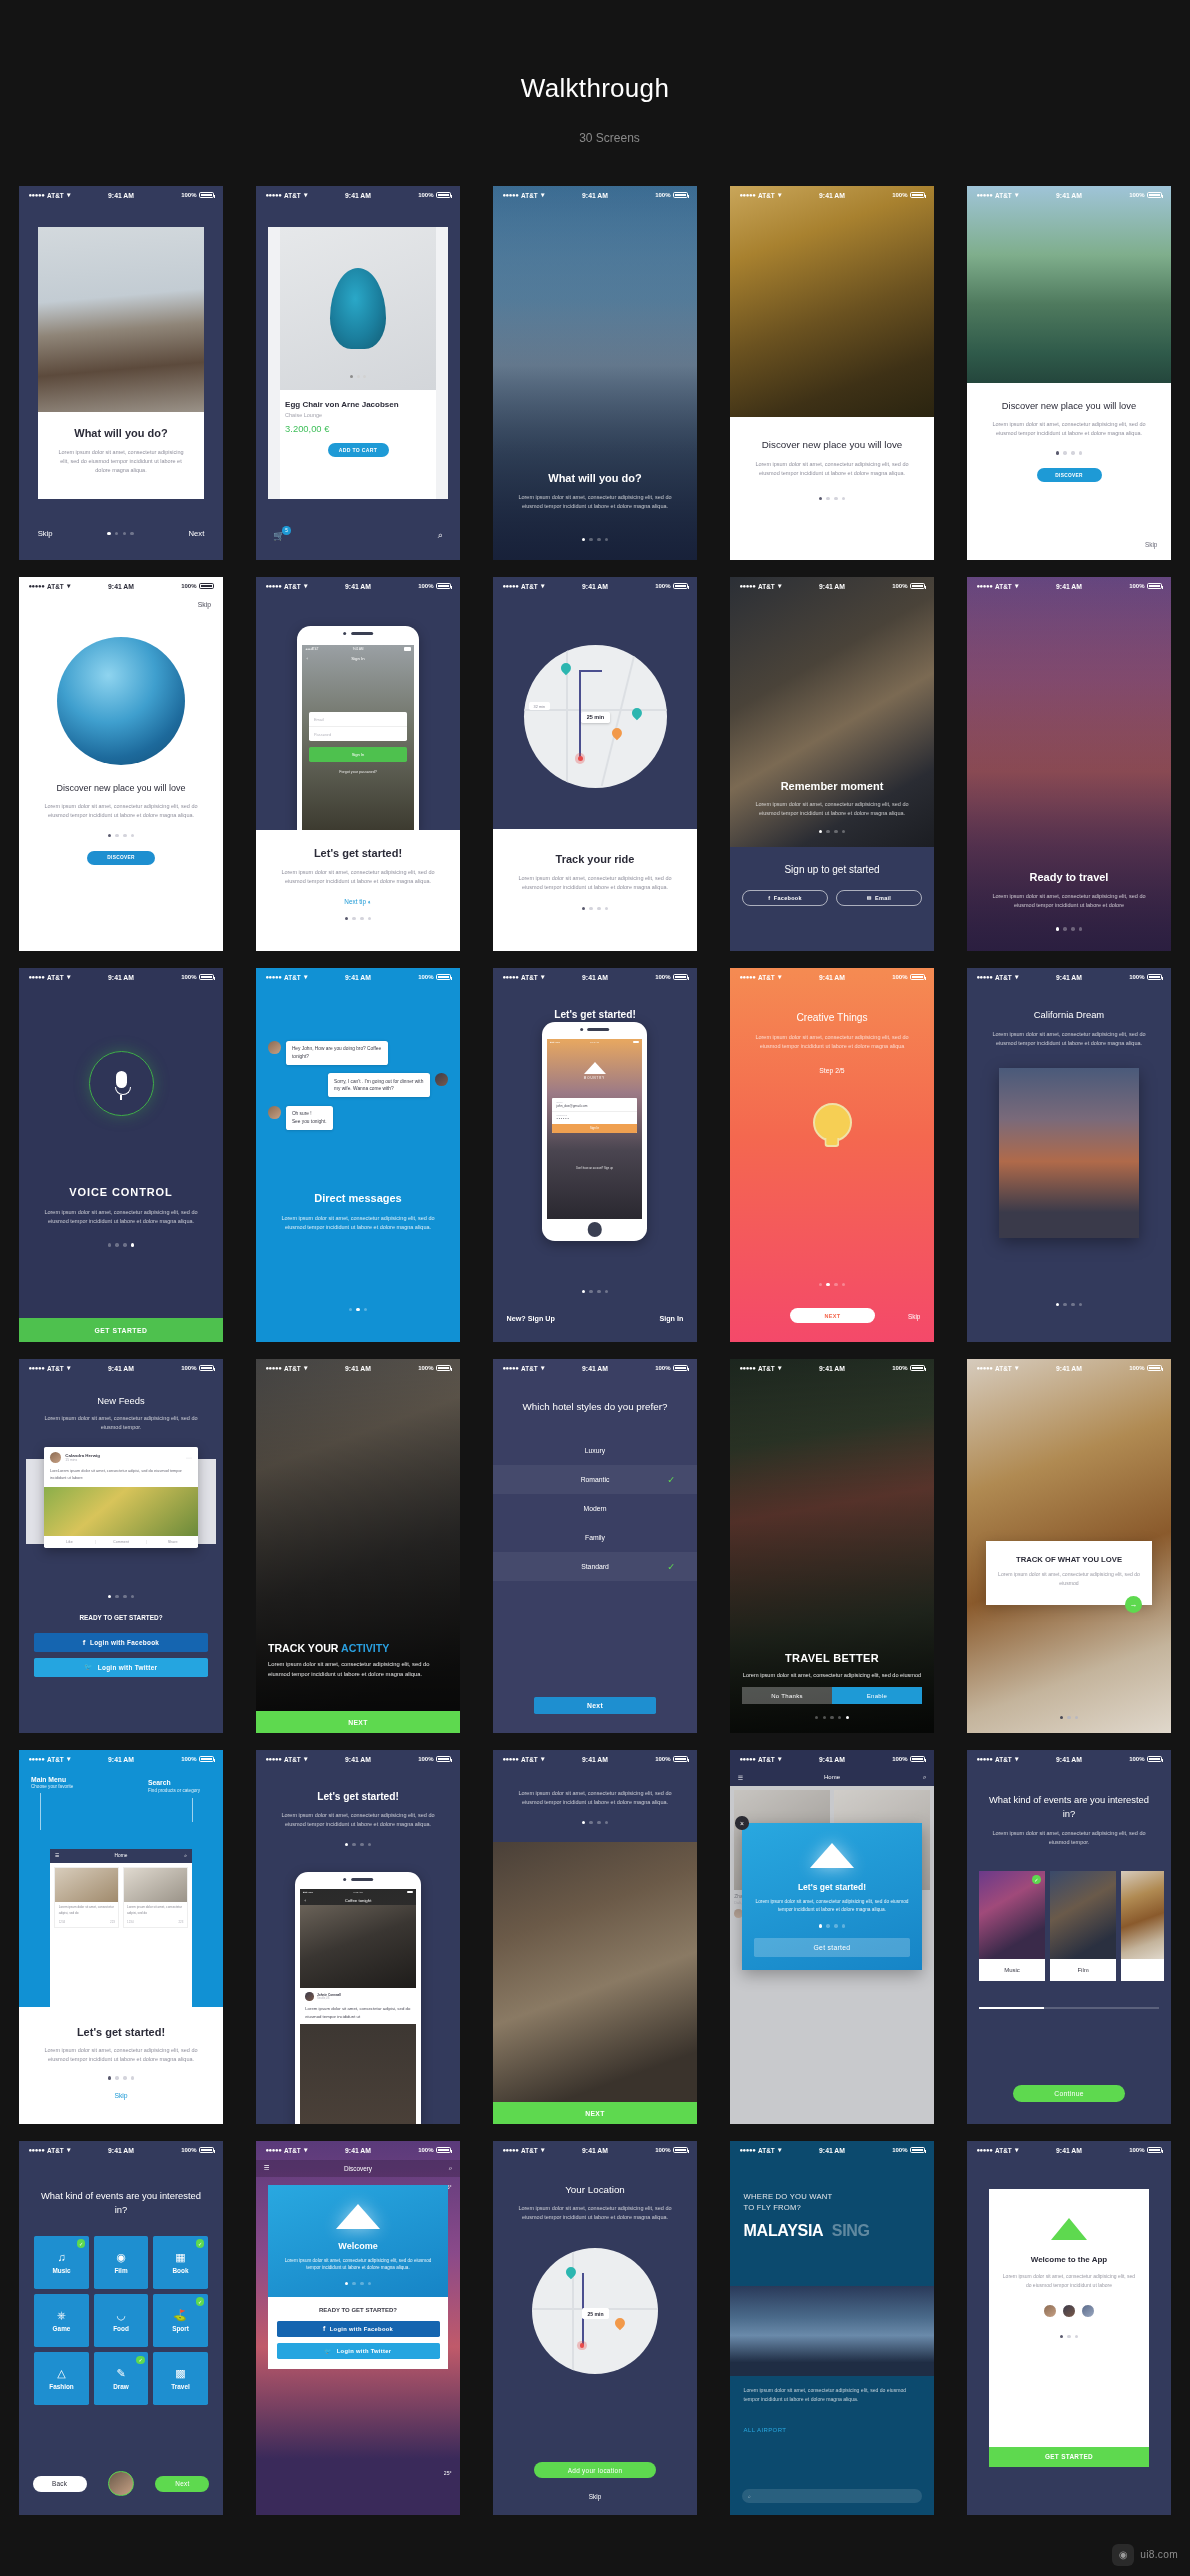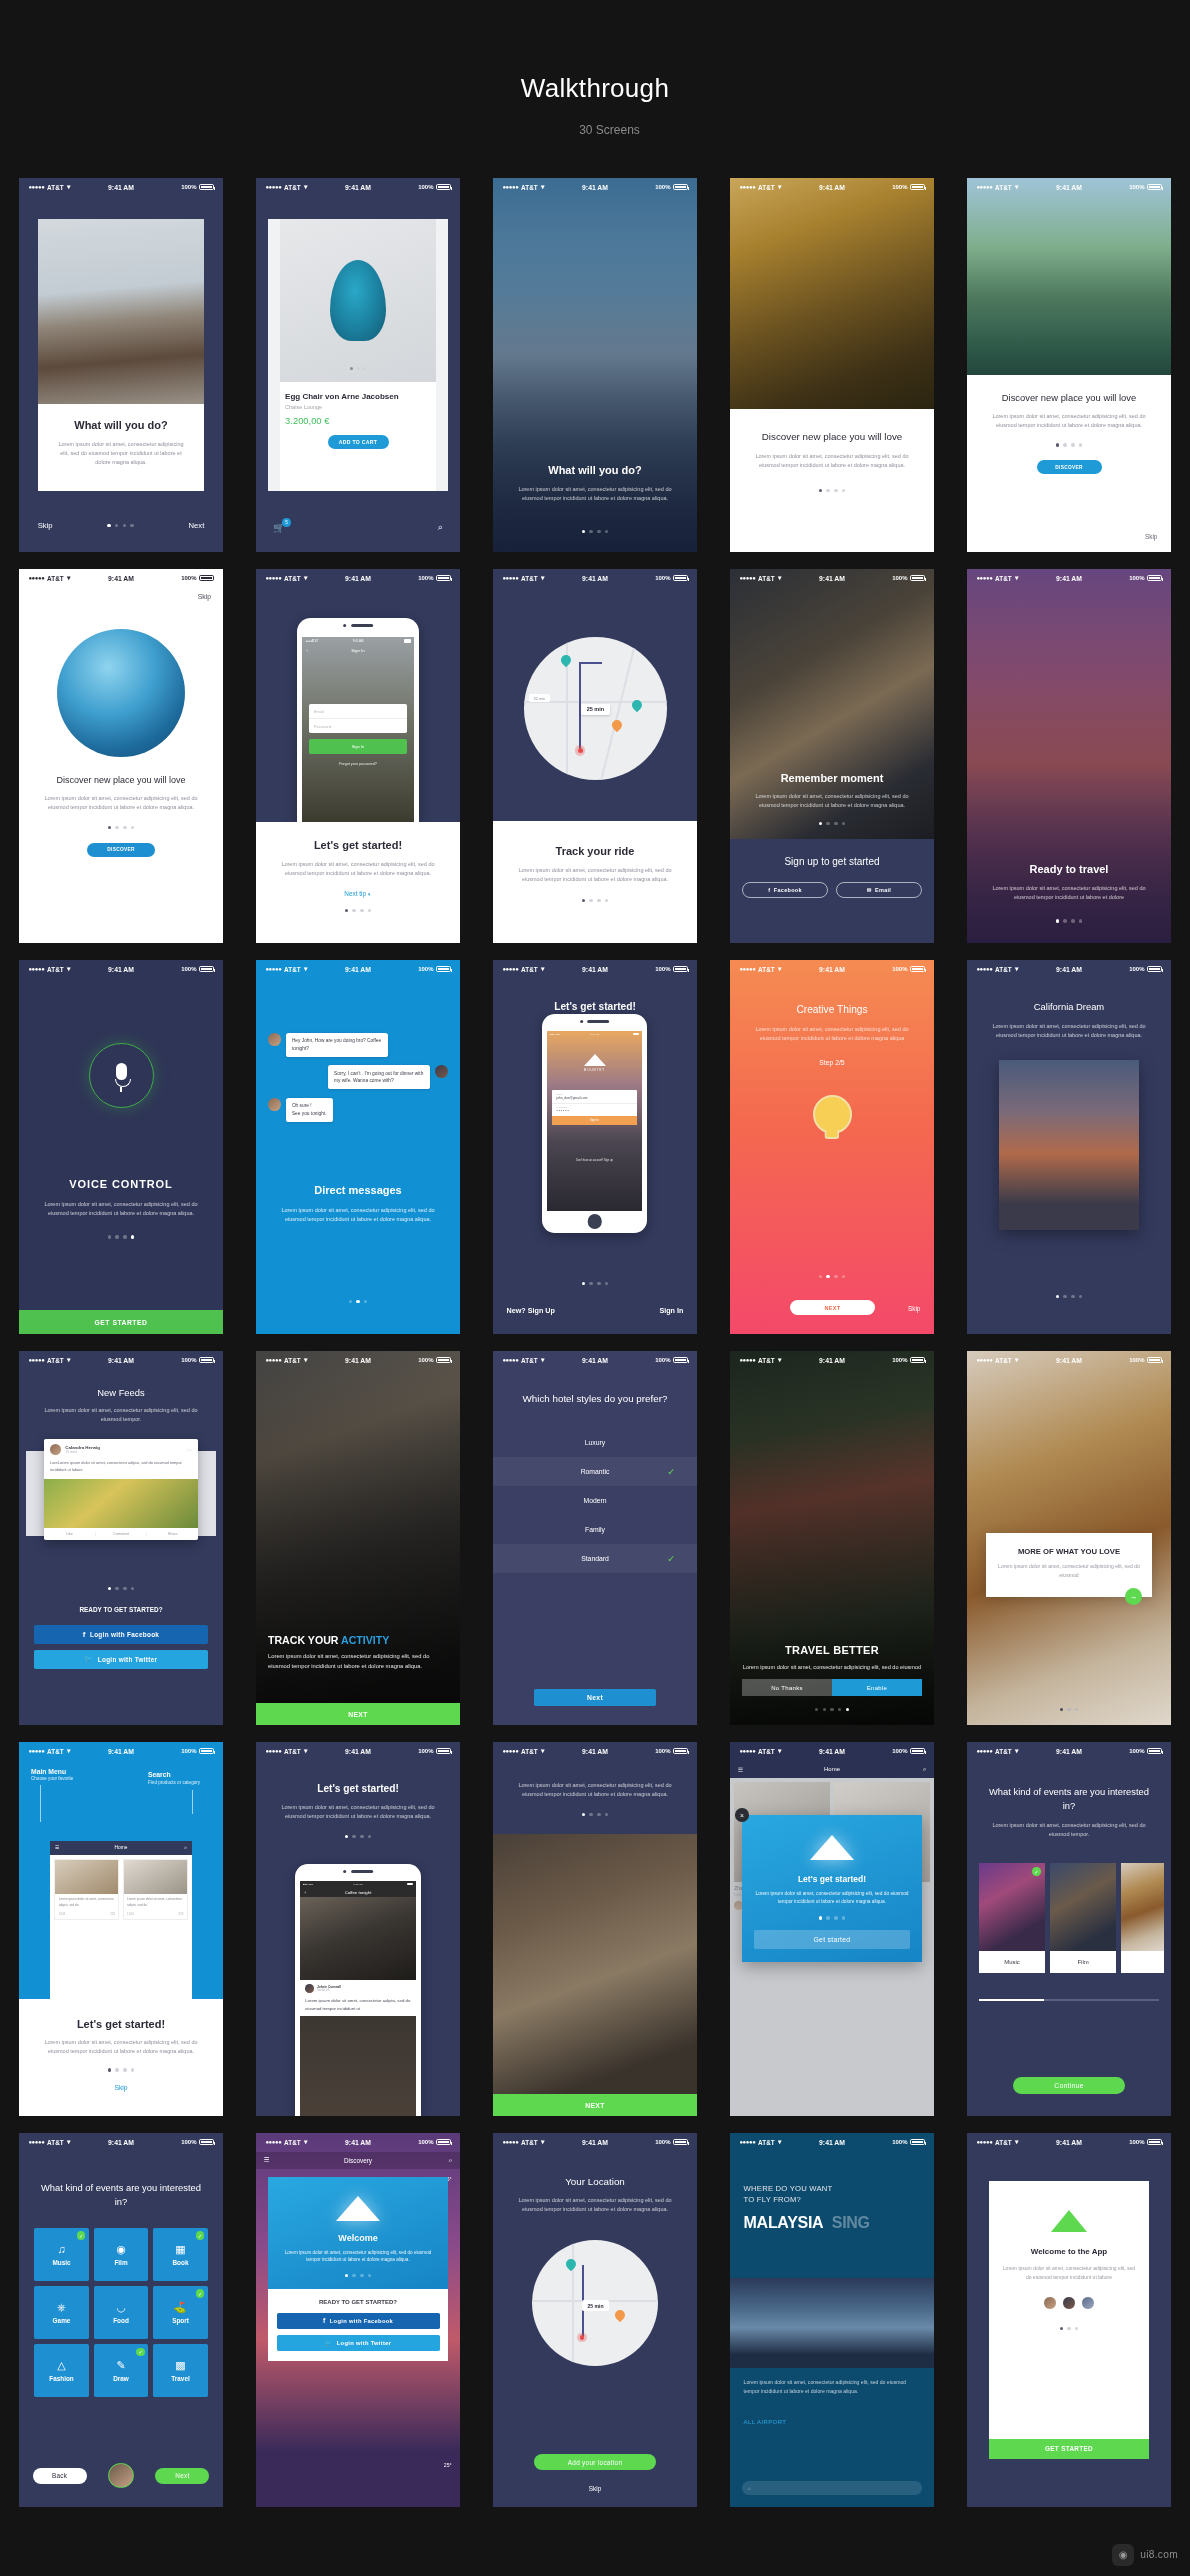--- a/index.html
+++ b/index.html
@@ -5,21 +5,21 @@
   * { box-sizing: border-box; margin: 0; padding: 0; }
   body {
     width: 1190px; height: 2576px;
     background: #141414;
     font-family: "Liberation Sans", sans-serif;
     overflow: hidden;
     position: relative;
   }
   .page-header { text-align: center; padding-top: 73px; }
   .page-title { font-size: 26px; color: #ffffff; font-weight: 400; letter-spacing: 0.3px; }
-  .page-sub { font-size: 12px; color: #8a8a8a; margin-top: 19px; padding-left: 29px; }
+  .page-sub { font-size: 12px; color: #8a8a8a; margin-top: 27px; padding-left: 29px; }
 
   .grid {
     display: grid;
     grid-template-columns: repeat(5, 204px);
     gap: 17px 33px;
     justify-content: center;
     margin-top: 41px;
   }
   .card {
     width: 204px; height: 374px;
@@ -771,21 +771,21 @@
         <span class="wifi">▾</span>
         <span class="time">9:41 AM</span>
         <span class="right">
           <span style="font-size:6px">100%</span>
           <span class="batt">
             <i></i>
           </span>
         </span>
       </div>
     <div style="position:absolute;left:18.7px;right:18.7px;top:182px;background:#fff;padding:13.6px 12px 17px;box-shadow:0 3.4px 13.6px rgba(0,0,0,.22)">
-      <div style="font-size:7.7px;font-weight:bold;color:#2b2b38;text-align:center">MORE OF WHAT YOU LOVE</div>
+      <div style="font-size:7.7px;font-weight:bold;color:#2b2b38;text-align:center">TRACK OF WHAT YOU LOVE</div>
       <div style="font-size:5.1px;color:#9a9aa4;text-align:center;line-height:1.7;margin-top:6.8px">Lorem ipsum dolor sit amet, consectetur adipisicing elit, sed do eiusmod</div>
       <div style="position:absolute;right:10.2px;bottom:-8.5px;width:17px;height:17px;border-radius:50%;background:#5ed94f;color:#fff;display:flex;align-items:center;justify-content:center;font-size:7.7px">→</div>
     </div>
     <div class="dots-row" style="position:absolute;bottom:13.6px;left:0;right:0">
         <span class="on" style="background:#4a4a56"></span>
         <span style="background:#b8b8c0"></span>
         <span style="background:#b8b8c0"></span>
       </div>
   </div>
 

